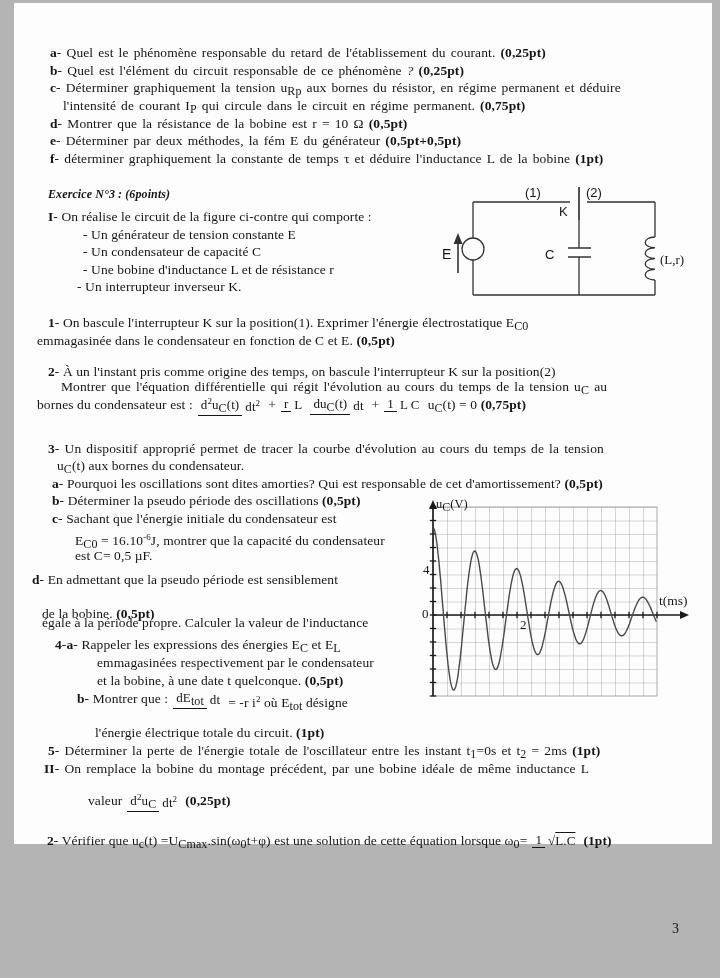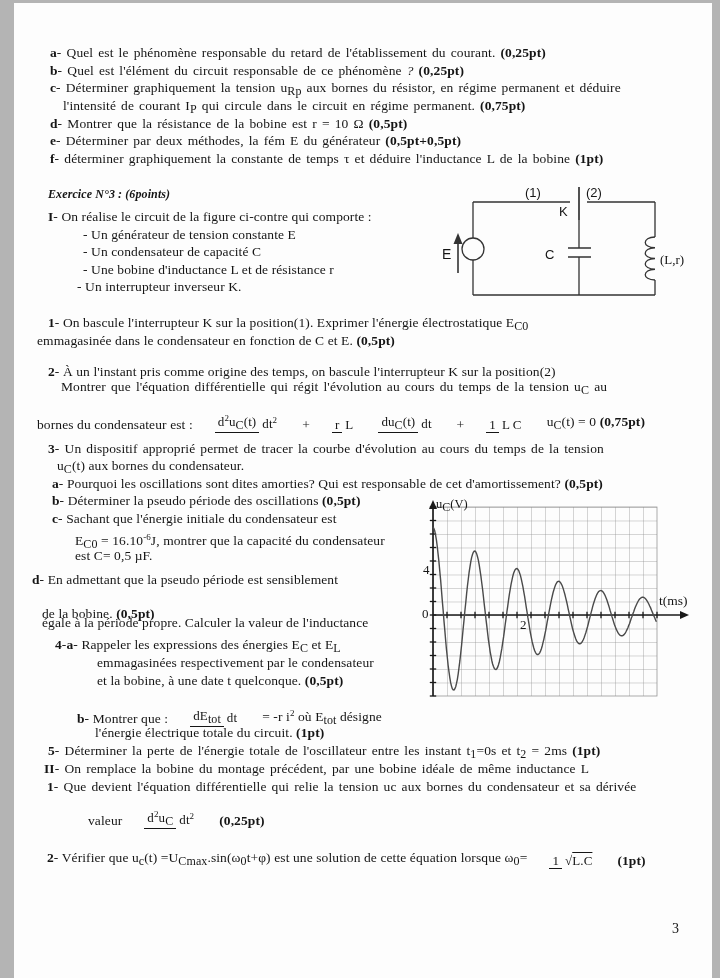--- a/index.html
+++ b/index.html
@@ -1,22 +1,22 @@
 <!DOCTYPE html>
 <html><head>
 <meta charset="utf-8">
 <style>
   html,body{margin:0;padding:0}
   body{width:720px;height:978px;background:#b4b4b4;position:relative;
        font-family:"Liberation Serif",serif;color:#151515;overflow:hidden}
-  .page{position:absolute;left:14px;top:3px;width:698px;height:975px;background:#fdfdfd}
+  .page{position:absolute;left:14px;top:3px;width:698px;height:841px;background:#fdfdfd}
   .line{position:absolute;white-space:nowrap;font-size:13.5px;line-height:16px;letter-spacing:.1px}
   .wide{word-spacing:1.6px}
   .title{font-size:12px}
-  .eq-line{display:flex;align-items:flex-end;gap:22px;height:36px}
+  .eq-line{display:flex;align-items:flex-start;gap:5px;height:36px}
   .frac{display:inline-flex;align-items:center;line-height:1.1;font-size:13px;vertical-align:middle}
   .frac .num{border-bottom:1.2px solid #151515;padding:0 3px}
   .frac .den{padding:0 3px}
   .seg-b{font-weight:700}
   .seg-bi{font-weight:700;font-style:italic}
   .seg-i{font-style:italic}
   .seg-sb{font-size:12px;vertical-align:-3px}
   .seg-sp{font-size:9px;vertical-align:4.5px}
   .seg-ov{text-decoration:overline}
   #circuit{position:absolute;left:426px;top:180px}
@@ -170,21 +170,20 @@
     <span class="frac">
         <span class="num"><span>dE</span><span class="seg-sb">tot</span></span>
         <span class="den">dt</span>
       </span>
     <span><span> = -r i</span><span class="seg-sp">2</span><span>  où E</span><span class="seg-sb">tot</span><span> désigne</span></span>
   </div>
   <div class="line" style="left:81px;top:722px"><span>l'énergie électrique totale du circuit. </span><span class="seg-b">(1pt)</span></div>
 
   <div class="line wide" style="left:34px;top:740px"><span class="seg-b">5</span><span>- Déterminer la perte de l'énergie totale de l'oscillateur entre les instant t</span><span class="seg-sb">1</span><span>=0s et t</span><span class="seg-sb">2</span><span> = 2ms </span><span class="seg-b">(1pt)</span></div>
   <div class="line wide" style="left:30px;top:758px"><span class="seg-b">II</span><span>- On remplace la bobine du montage précédent, par une bobine idéale de même inductance L</span></div>
-  <div class="line wide" style="left:33px;top:776px"><span class="seg-b">1</span><span>- Que devient l'équation différentielle qui relie la tension uc aux bornes du condensateur et sa dérivée</span></div>
   <div class="line eq-line" style="left:74px;top:790px">
     <span><span>valeur </span></span>
     <span class="frac">
         <span class="num"><span>d</span><span class="seg-sp">2</span><span>u</span><span class="seg-sb">C</span></span>
         <span class="den"><span>dt</span><span class="seg-sp">2</span></span>
       </span>
     <span><span class="seg-b">(0,25pt)</span></span>
   </div>
   <div class="line eq-line" style="left:33px;top:830px">
     <span><span class="seg-b">2</span><span>- Vérifier que u</span><span class="seg-sb">c</span><span>(t) =U</span><span class="seg-sb">Cmax</span><span>.sin(ω</span><span class="seg-sb">0</span><span>t+φ) est une solution de cette équation lorsque ω</span><span class="seg-sb">0</span><span>= </span></span>

